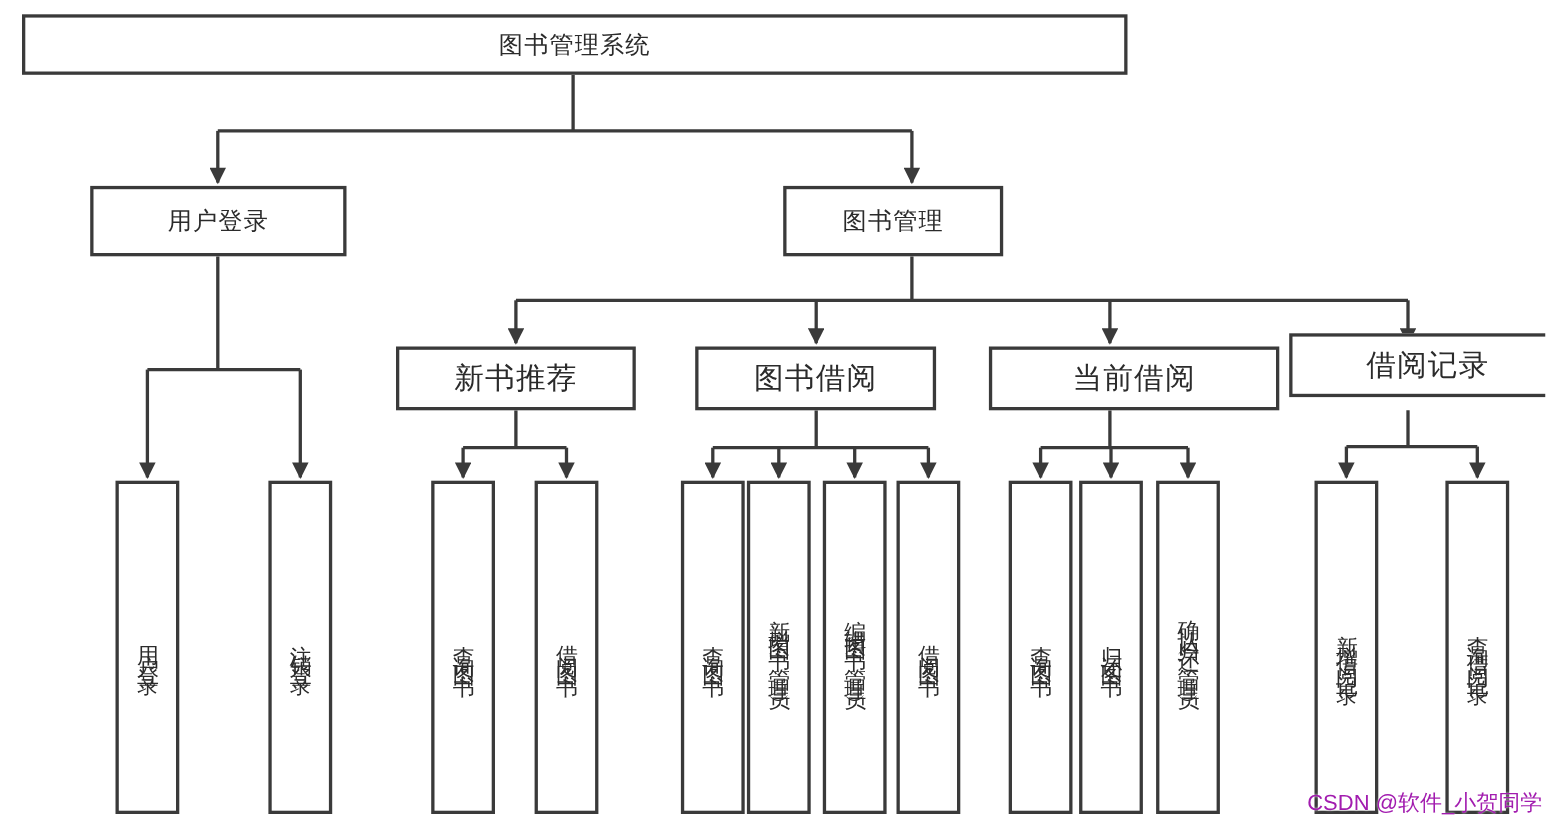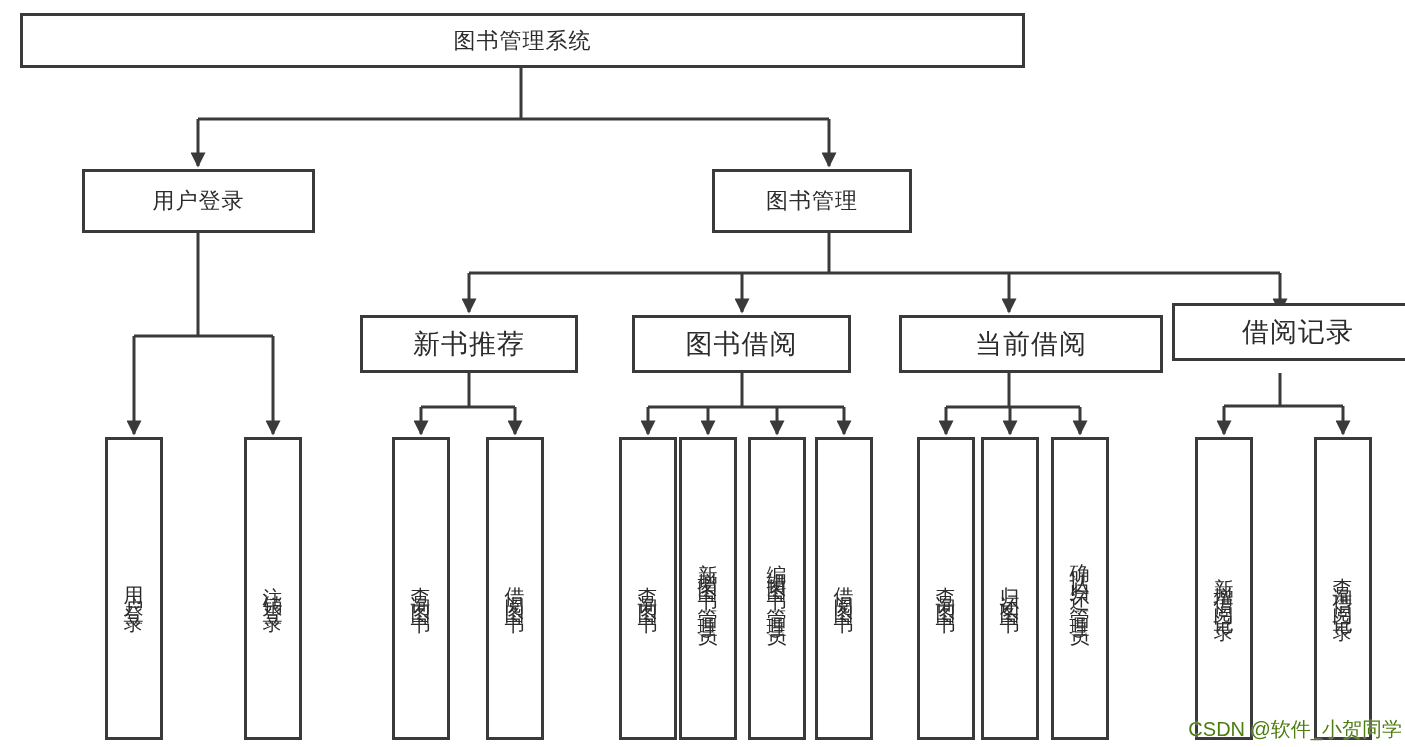--- a/index.html
+++ b/index.html
@@ -32,21 +32,21 @@
     font-size:20px;
     line-height:1;
     letter-spacing:9px;
     white-space:nowrap;
   }
   #watermark {
     position:absolute;
     top:716px; right:3px;
     z-index:2;
     font-size:20px;
-    color:#4d7c0f;
+    color:#a21caf;
     text-shadow:0 0 2px #ffffff;
     white-space:nowrap;
   }
 </style>
 </head>
 <body>
 
 <div id="stage">
 
   <svg id="wires" width="1405" height="747" viewBox="0 0 1405 747">

